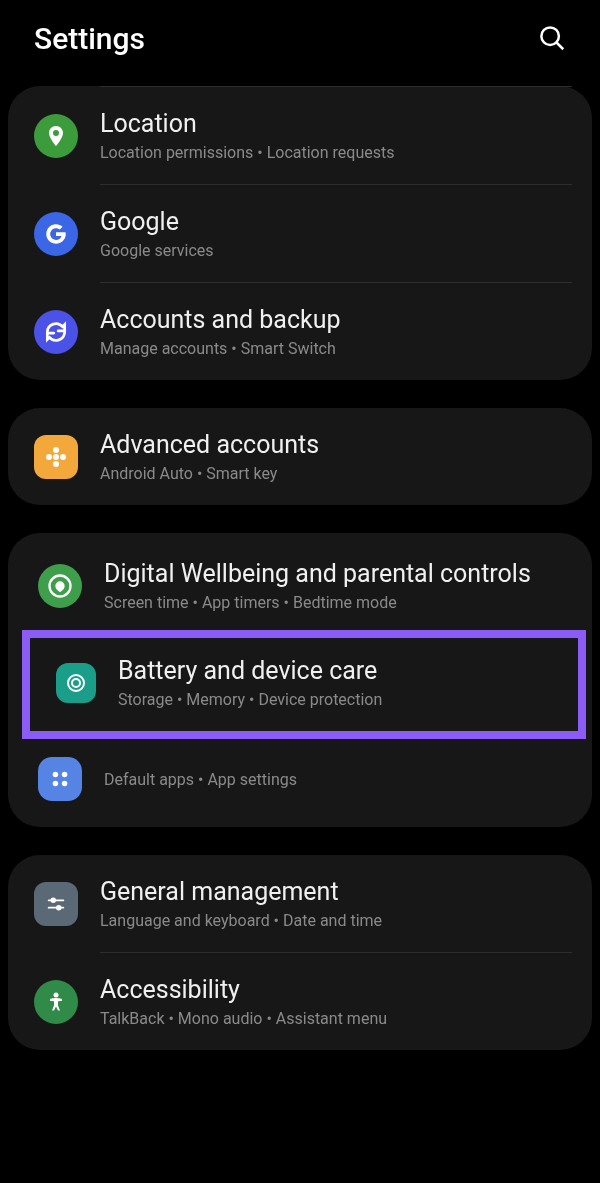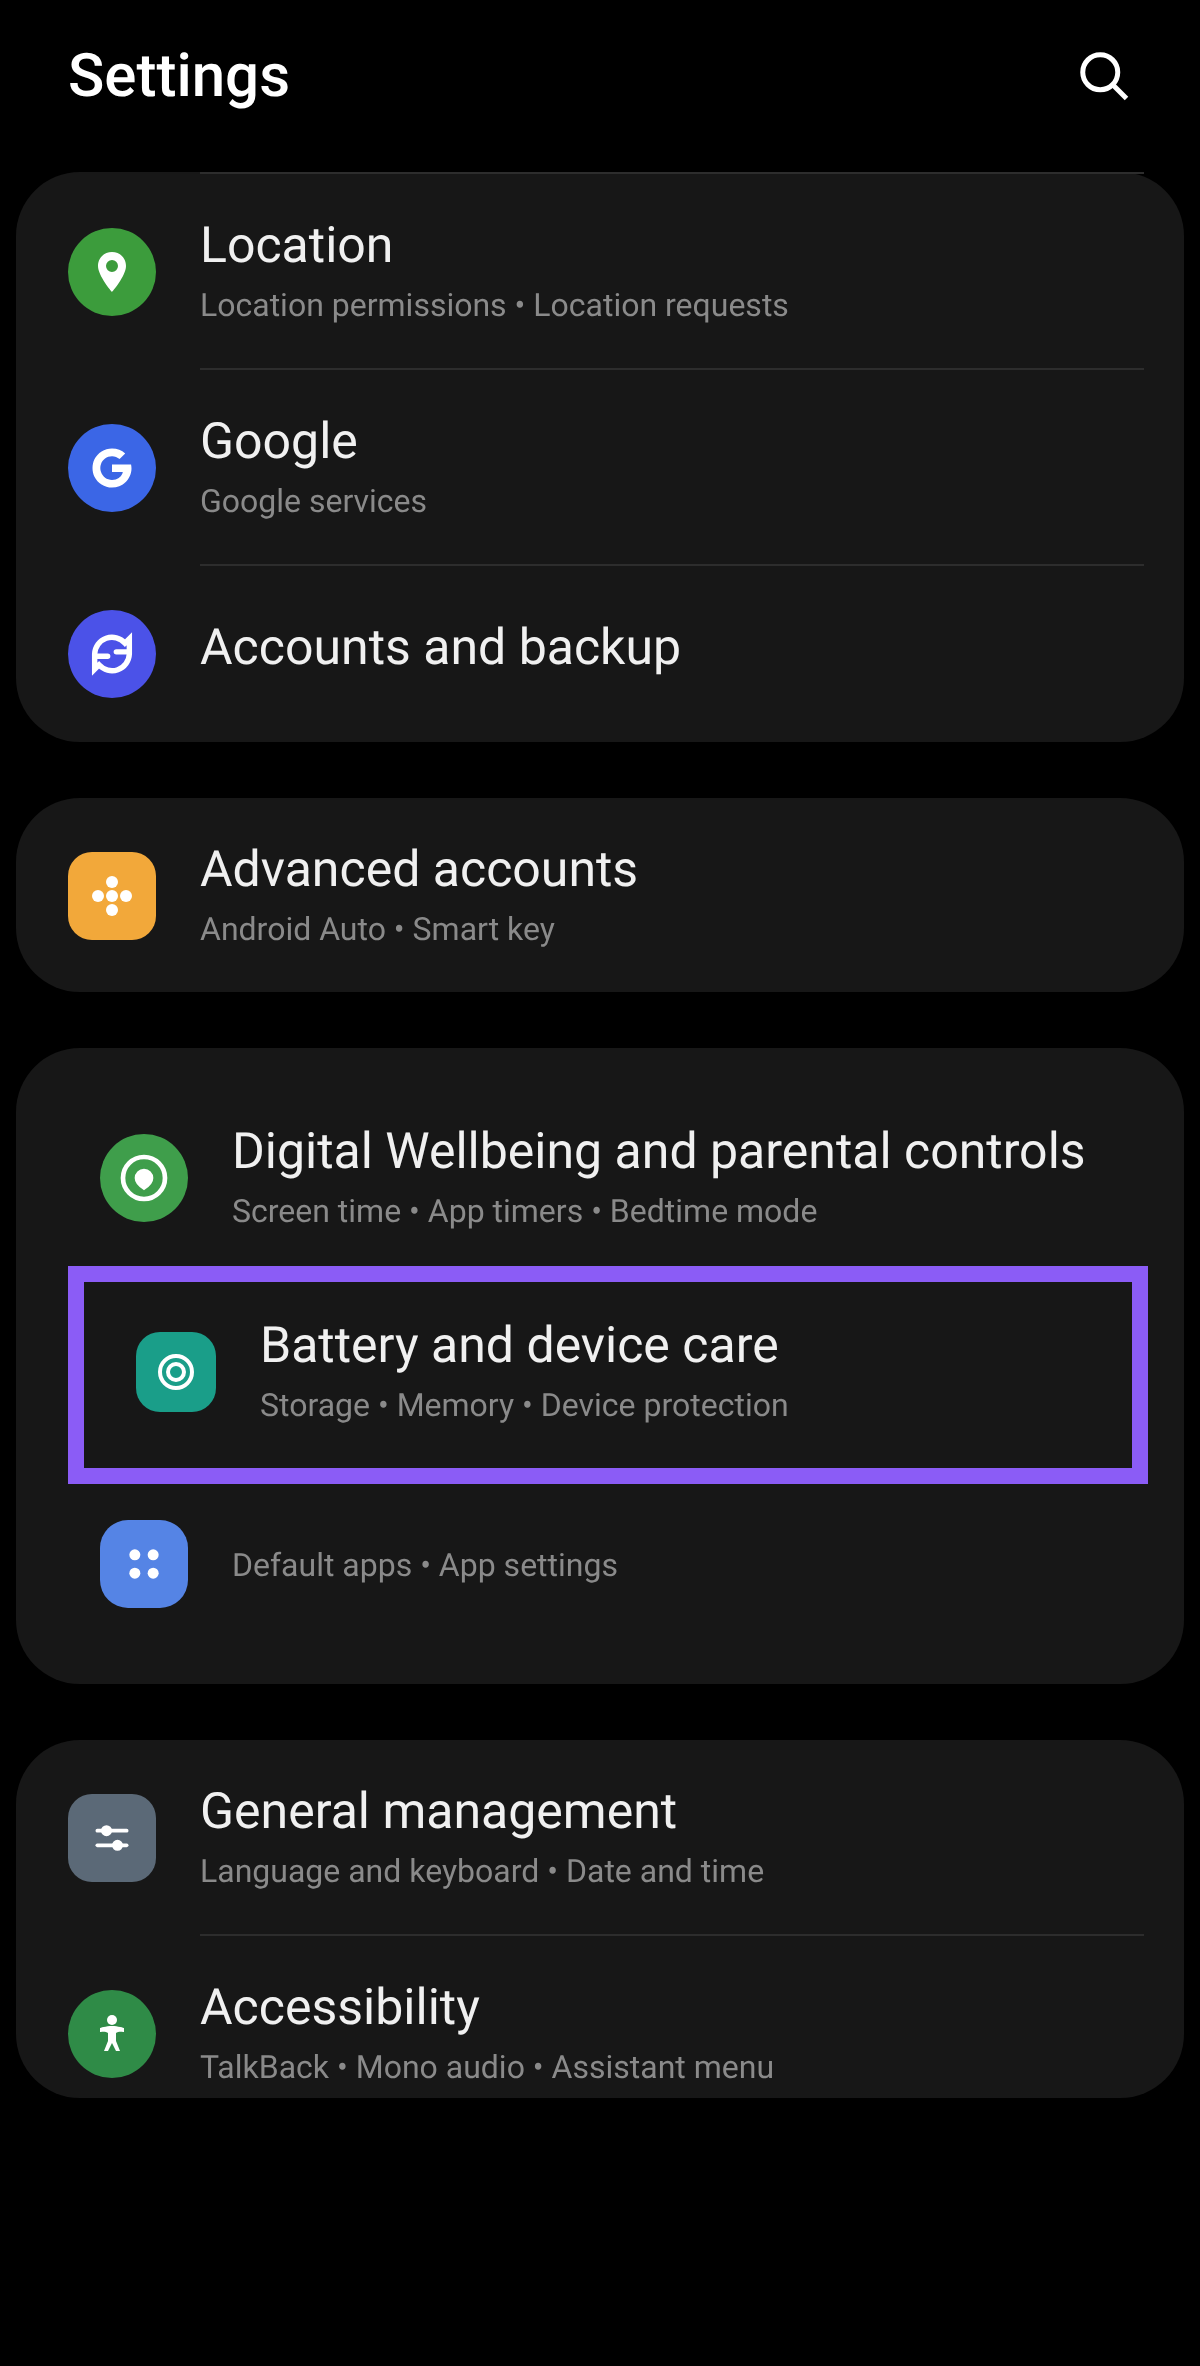--- a/index.html
+++ b/index.html
@@ -130,20 +130,21 @@
   <div class="divider"></div>
   <div class="item">
     <div class="icon-wrap" style="background:#4b52e8">
       <svg width="26" height="26" viewBox="0 0 24 24" fill="none" stroke="#fff" stroke-width="2.5" stroke-linecap="round">
           <path d="M4 12a8 8 0 0 1 14-5l2-2v6h-6"></path>
           <path d="M20 12a8 8 0 0 1-14 5l-2 2v-6h6"></path>
         </svg>
     </div>
     <div class="item-text">
       <div class="item-title">Accounts and backup</div>
+      <div class="item-subtitle">Manage accounts  •  Smart Switch</div>
     </div>
   </div>
 </div>
 
 <div class="card">
   <div class="item">
     <div class="icon-wrap" style="background:#f2a83a;border-radius:12px">
       <svg width="24" height="24" viewBox="0 0 24 24" fill="#fff">
           <circle cx="12" cy="12" r="3"></circle>
           <circle cx="12" cy="5" r="3"></circle>
@@ -152,21 +153,21 @@
           <circle cx="19" cy="12" r="3"></circle>
         </svg>
     </div>
     <div class="item-text">
       <div class="item-title">Advanced accounts</div>
       <div class="item-subtitle">Android Auto  •  Smart key</div>
     </div>
   </div>
 </div>
 
-<div class="card" style="padding:16px">
+<div class="card" style="padding:4px">
   <div class="item">
     <div class="icon-wrap" style="background:#3f9e4b">
       <svg width="28" height="28" viewBox="0 0 24 24" fill="none" stroke="#fff" stroke-width="2">
           <circle cx="12" cy="12" r="9"></circle>
           <path d="M12 16s-3-2-3-4a3 3 0 0 1 6 0c0 2-3 4-3 4z" fill="#fff"></path>
         </svg>
     </div>
     <div class="item-text">
       <div class="item-title">Digital Wellbeing and parental controls</div>
       <div class="item-subtitle">Screen time  •  App timers  •  Bedtime mode</div>
@@ -212,21 +213,21 @@
           <line x1="4" y1="16" x2="20" y2="16"></line>
           <circle cx="15" cy="16" r="2" fill="#fff"></circle>
         </svg>
     </div>
     <div class="item-text">
       <div class="item-title">General management</div>
       <div class="item-subtitle">Language and keyboard  •  Date and time</div>
     </div>
   </div>
   <div class="divider"></div>
-  <div class="item" style="padding-bottom:6px">
+  <div class="item" style="padding-bottom:22px">
     <div class="icon-wrap" style="background:#2f8b47">
       <svg width="24" height="24" viewBox="0 0 24 24" fill="#fff">
           <circle cx="12" cy="5" r="2.5"></circle>
           <path d="M12 8c-3 0-6 1-6 1v2s3-.5 4 .5v4l-2 5h2l2-4 2 4h2l-2-5v-4c1-1 4-.5 4-.5V9s-3-1-6-1z"></path>
         </svg>
     </div>
     <div class="item-text">
       <div class="item-title">Accessibility</div>
       <div class="item-subtitle">TalkBack  •  Mono audio  •  Assistant menu</div>
     </div>

